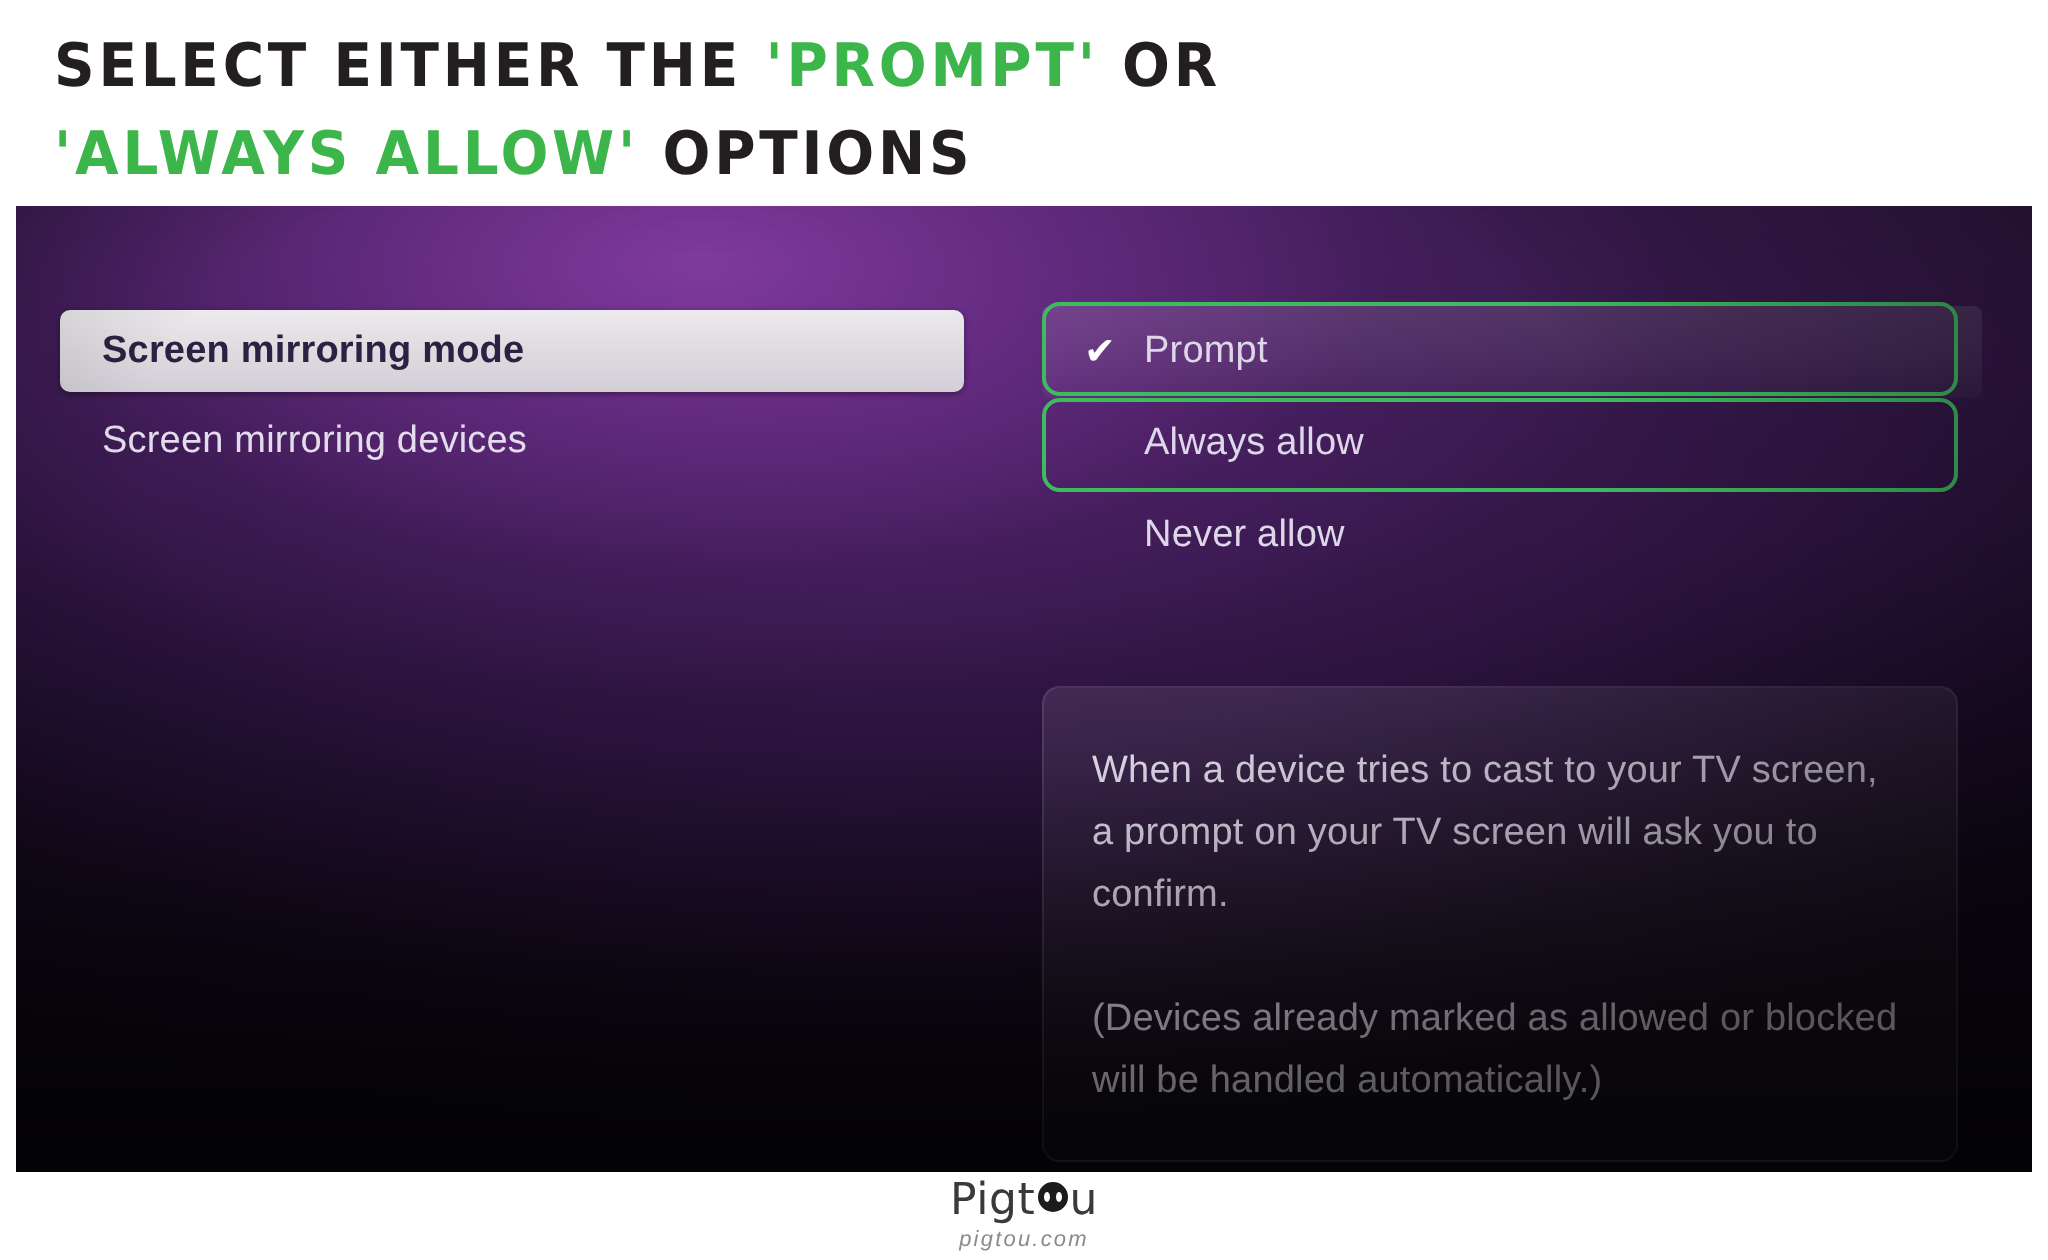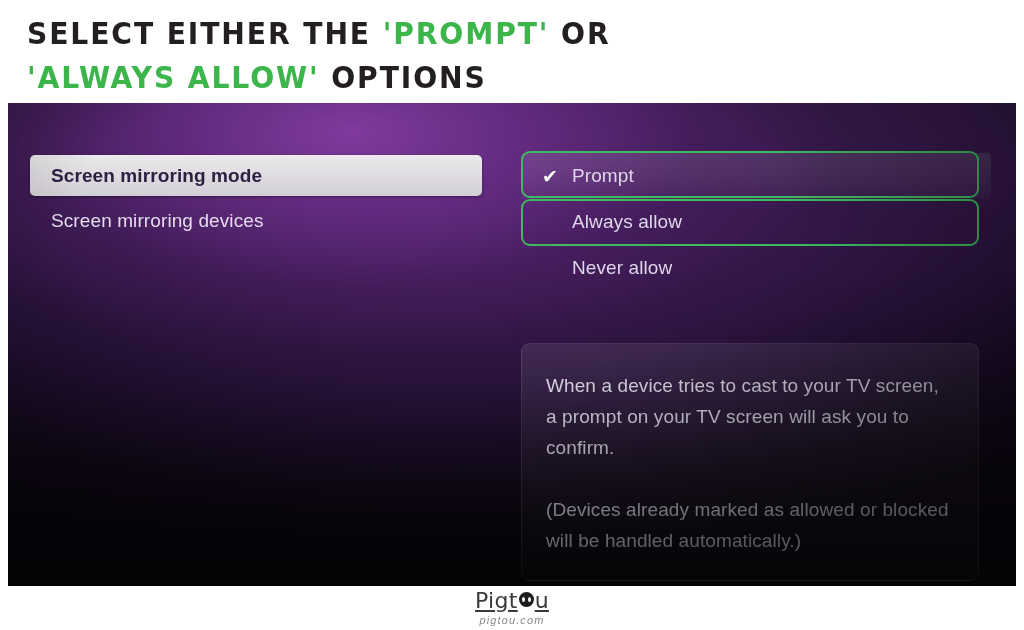--- a/index.html
+++ b/index.html
@@ -201,21 +201,20 @@
     align-items: center;
   }
   .logo-word {
     display: flex;
     align-items: baseline;
     font-family: "DejaVu Sans", sans-serif;
     font-size: 22px;
     color: #3a3a3a;
     letter-spacing: 0.3px;
     line-height: 22px;
-    text-decoration: underline;
   }
   .snout {
     position: relative;
     display: inline-block;
     width: 15px;
     height: 15px;
     border-radius: 50%;
     background: #1c1c1c;
     margin: 0 1px;
     transform: translateY(-1px);

